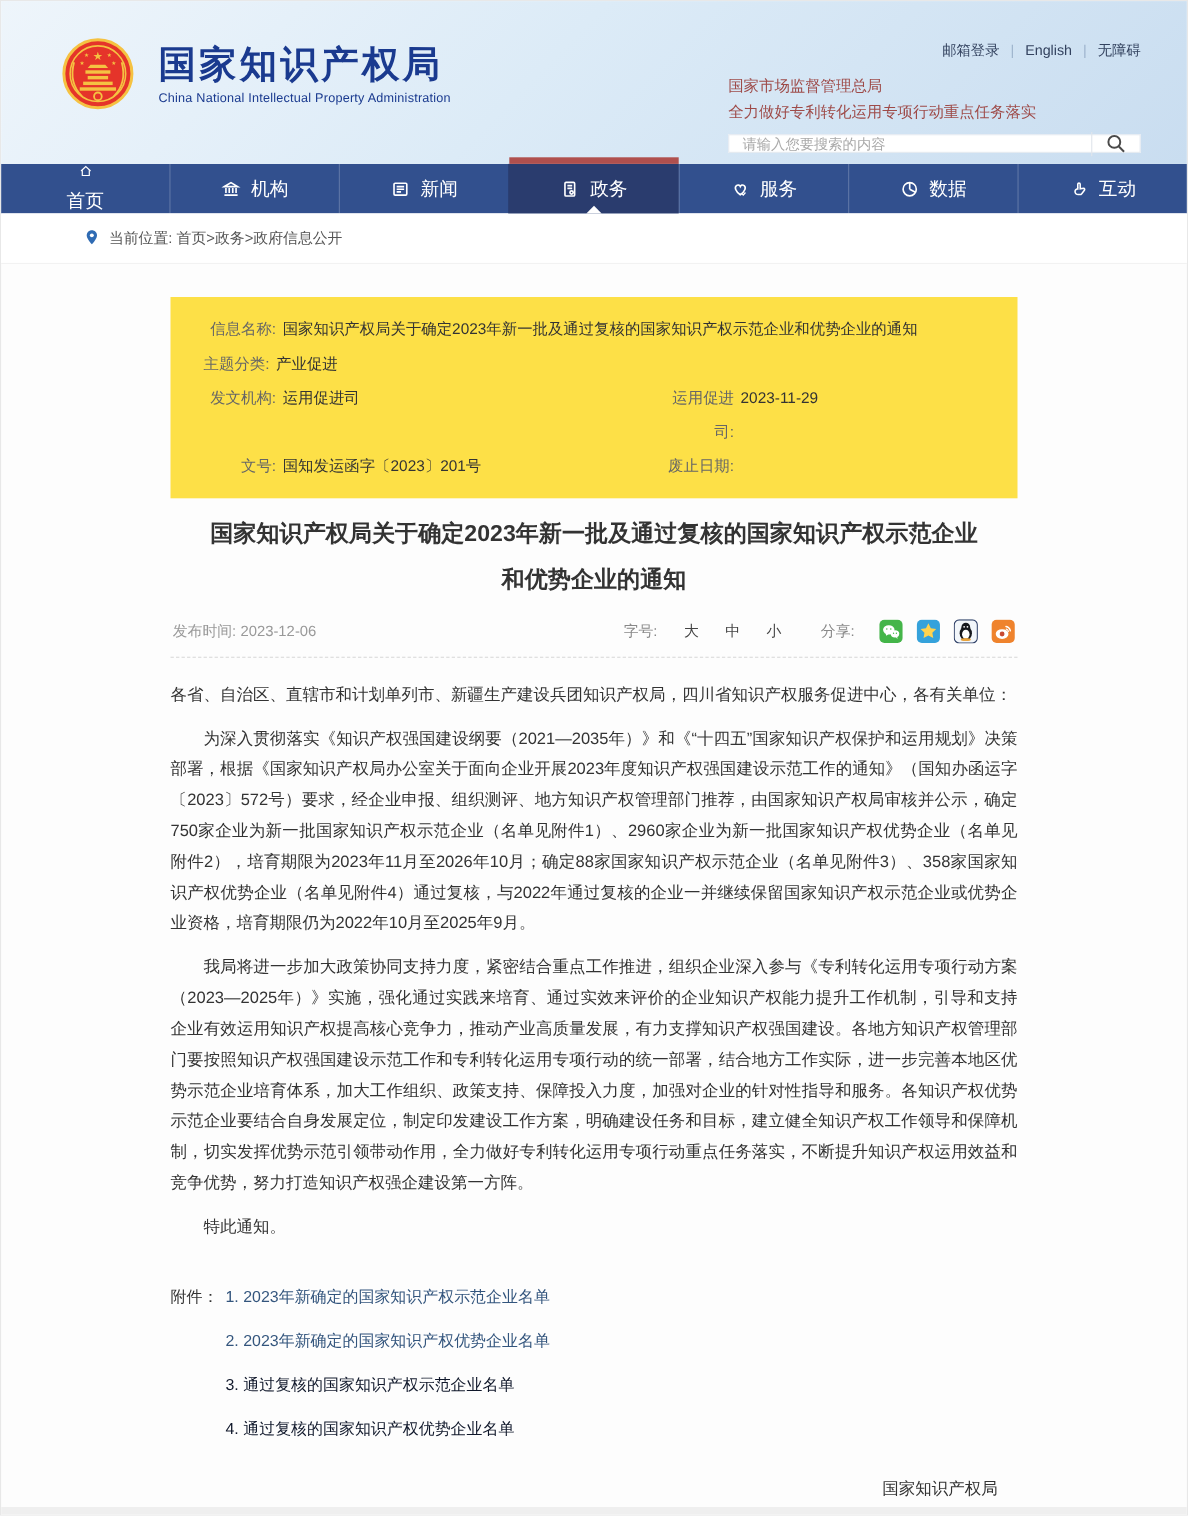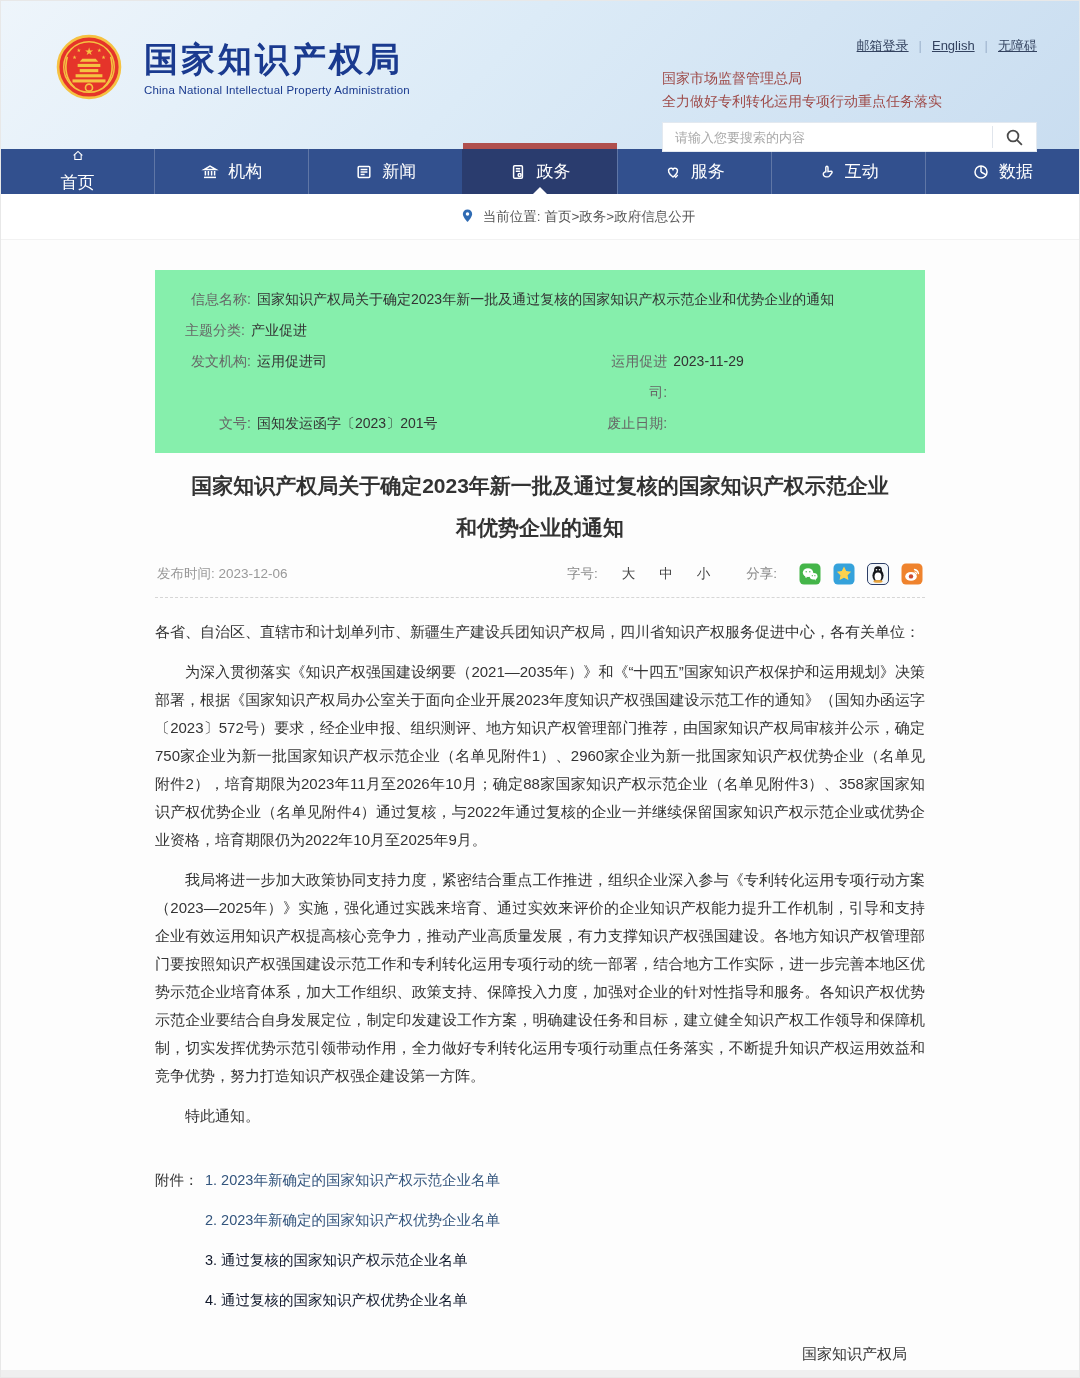--- a/index.html
+++ b/index.html
@@ -9,49 +9,49 @@
 
   
   .header { height:148px; background:linear-gradient(135deg,#eef5fb 0%,#dcebf7 45%,#c9ddf0 100%); position:relative; }
   .brand { position:absolute; left:55px; top:33px; display:flex; align-items:flex-start; }
   .emblem { width:66px; height:66px; margin-right:22px; }
   .brand-text { padding-top:6px; }
   .site-title { font-size:34px; font-weight:bold; color:#1a3a8f; letter-spacing:3px; line-height:38px; }
   .site-sub { font-size:11.5px; color:#1a3a8f; margin-top:6px; letter-spacing:0.2px; }
 
   .header-right { position:absolute; right:42px; top:36px; width:375px; }
-  .top-links { text-align:right; font-size:13px; color:#33425f;text-decoration:underline; }
+  .top-links { text-align:right; font-size:13px; color:#33425f; }
   .top-links span.lnk { cursor:pointer; }
   .top-links .sep { color:#9db3cc; margin:0 10px; }
   .rel-links { margin-top:12px; font-size:14px; color:#9e4b49; line-height:23px; }
   .rel-links div { cursor:pointer; }
-  .searchbar { margin-top:9px; height:30px; background:#fff; border:1px solid #e3e9f0; display:flex; align-items:center; }
+  .searchbar { margin-top:9px; height:17px; background:#fff; border:1px solid #e3e9f0; display:flex; align-items:center; }
   .searchbar input { flex:1; border:none; outline:none; font-size:13px; color:#333; padding:0 12px; background:transparent; font-family:inherit; }
   .searchbar input::placeholder { color:#a9a9a9; }
   .search-btn { width:44px; height:22px; border-left:1px solid #e0e5ec; display:flex; align-items:center; justify-content:center; cursor:pointer; }
 
   
   .nav { height:45px; background:#32508e; display:flex; }
   .nav-item { flex:1; display:flex; align-items:center; justify-content:center; gap:9px; color:#fff; font-size:17px; cursor:pointer; position:relative; border-left:1px solid rgba(255,255,255,0.22); }
   .nav-item:first-child { border-left:none;flex-direction:column; }
   .nav-item.active { background:#2a3c6e; border-left-color:transparent; }
   .nav-item.active .red-top { position:absolute; top:-6px; left:0; right:0; height:6px; background:#b0504e; }
   .nav-item.active .caret-up { position:absolute; bottom:0; left:50%; margin-left:-7px; width:0; height:0; border-left:7px solid transparent; border-right:7px solid transparent; border-bottom:7px solid #fff; }
   .nav-item svg { display:block; }
 
   
-  .breadcrumb { height:46px; background:#fff; display:flex; align-items:center; padding-left:75px; font-size:13.5px; color:#555; border-bottom:1px solid #f2f2f2;justify-content:center; }
+  .breadcrumb { height:46px; background:#fff; display:flex; align-items:center; padding-left:75px; font-size:13.5px; color:#555; border-bottom:1px solid #f2f2f2; }
   .breadcrumb .pin { margin-right:8px; display:flex; }
   .breadcrumb .crumb-label { color:#555; }
   .breadcrumb .crumb-path { color:#555; }
 
   
   .doc { width:770px; margin:0 auto; }
 
-  .infobox { margin-top:30px; background:#86efac; padding:14px 24px 14px 18px; }
+  .infobox { margin-top:30px; background:#fde047; padding:14px 24px 14px 18px; }
   .inforow { display:flex; line-height:31px; font-size:14px; }
   .cell { display:flex; }
   .cell .lbl { color:#666; width:78px; text-align:right; flex:none; }
   .cell .val { color:#333; padding-left:6px; }
   .cell.half-l { width:58%; }
   .cell.half-r { width:42%; }
   .cell.half-r .lbl { width:72px; }
 
   .art-title { margin-top:12px; text-align:center; font-size:21px; font-weight:600; color:#333; line-height:42px; }
 
@@ -165,31 +165,31 @@
       <div class="caret-up"></div>
     </div>
     <div class="nav-item">
       <svg width="18" height="18" viewBox="0 0 18 18" fill="none" stroke="#fff" stroke-width="1.5">
           <path d="M9 14 C4.4 10.8 3.6 7.2 5.5 5.7 C7 4.6 8.5 5.4 9 6.5 C9.5 5.4 11 4.6 12.5 5.7 C14.4 7.2 13.6 10.8 9 14 Z"></path>
           <path d="M10.5 13.2 l1.2 1.2 2-2.4" stroke-width="1.2"></path>
         </svg>
       <span>服务</span>
     </div>
     <div class="nav-item">
+      <svg width="18" height="18" viewBox="0 0 18 18" fill="none" stroke="#fff" stroke-width="1.5">
+          <circle cx="9" cy="9" r="6"></circle>
+          <path d="M9 9 V3 M9 9 L13.8 11.6"></path>
+        </svg>
+      <span>数据</span>
+    </div>
+    <div class="nav-item">
       <svg width="18" height="18" viewBox="0 0 18 18" fill="none" stroke="#fff" stroke-width="1.4">
           <path d="M7.8 9.6 V4.4 a1.1 1.1 0 0 1 2.2 0 V8.6 l3.1-0.5 c0.9 0 1.3 1.1 0.7 1.9 l-2.4 3.1 c-0.4 0.5-1 0.8-1.7 0.8 H8.2 c-1.7 0-2.9-1.2-2.9-2.9 0-1.2 0.9-2 2.5-2.4 z"></path>
         </svg>
       <span>互动</span>
-    </div>
-    <div class="nav-item">
-      <svg width="18" height="18" viewBox="0 0 18 18" fill="none" stroke="#fff" stroke-width="1.5">
-          <circle cx="9" cy="9" r="6"></circle>
-          <path d="M9 9 V3 M9 9 L13.8 11.6"></path>
-        </svg>
-      <span>数据</span>
     </div>
   </div>
 
   <div class="breadcrumb">
     <span class="pin">
       <svg width="15" height="17" viewBox="0 0 18 20">
         <path d="M9 1.5 C5.8 1.5 3.4 3.9 3.4 7 c0 3.8 5.6 9.6 5.6 9.6 s5.6-5.8 5.6-9.6 C14.6 3.9 12.2 1.5 9 1.5 z" fill="#2f6bb3"></path>
         <circle cx="9" cy="6.9" r="2.1" fill="#fff"></circle>
       </svg>
     </span>

